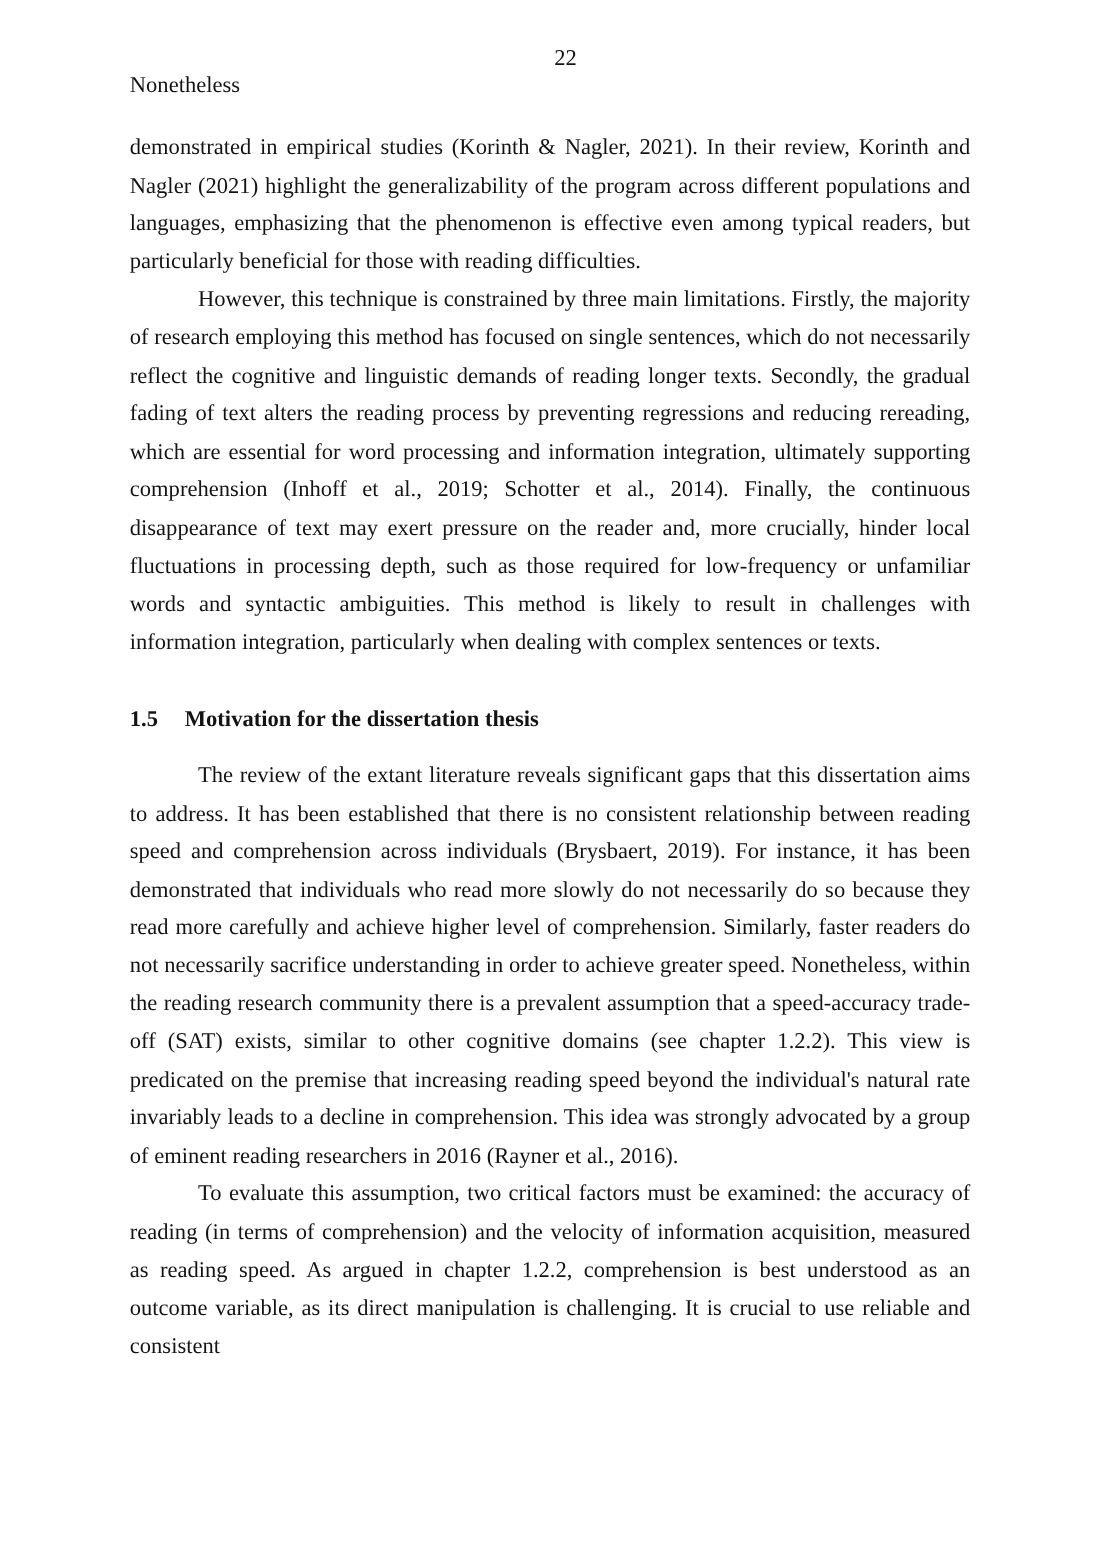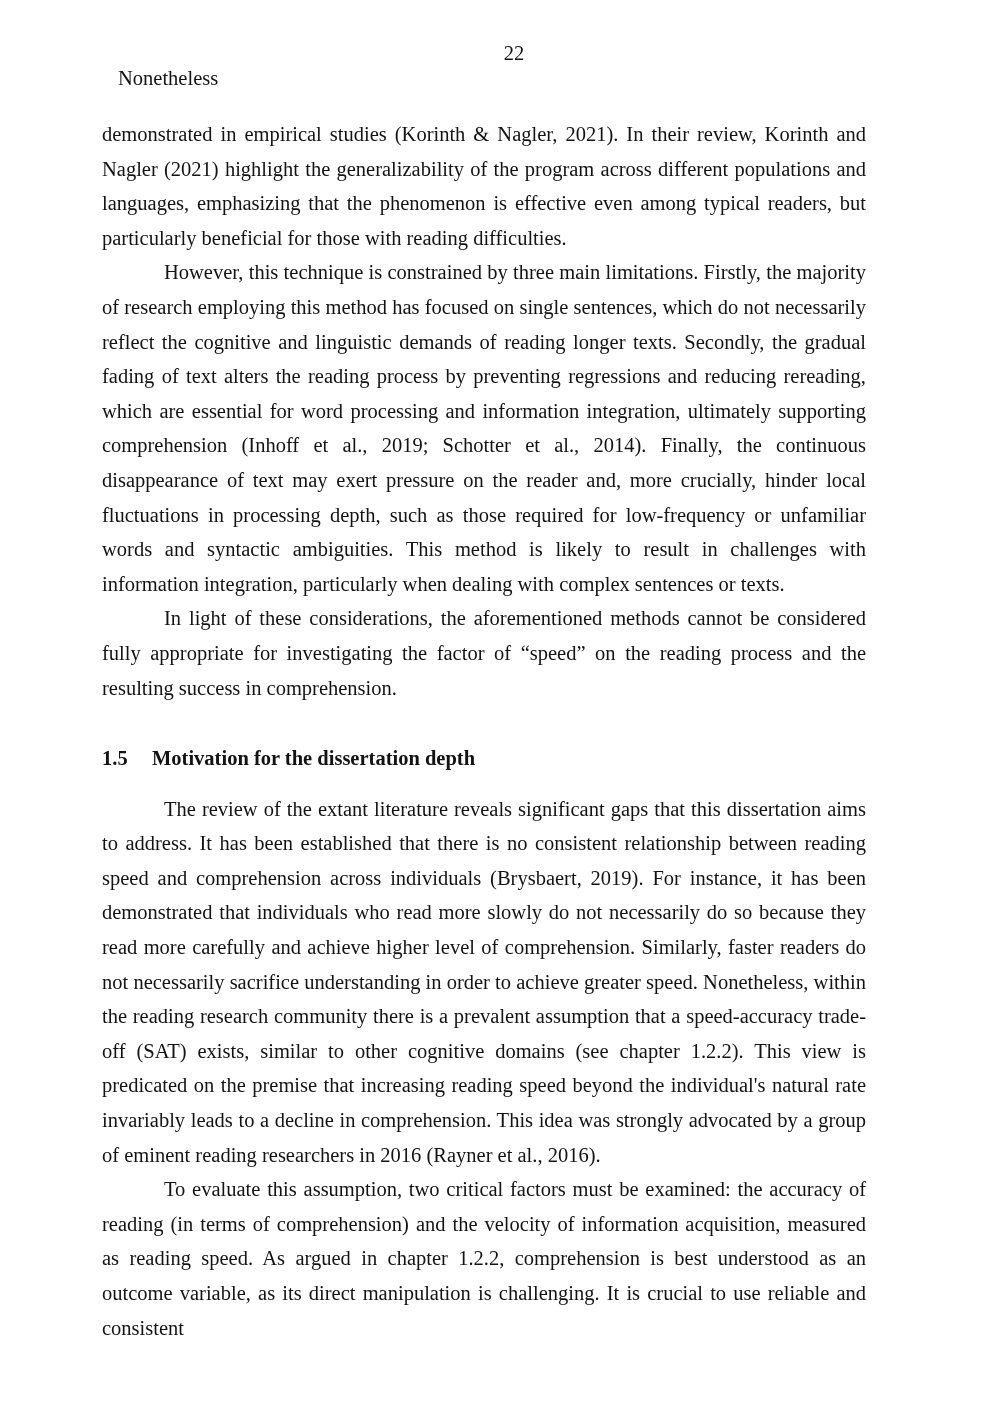--- a/index.html
+++ b/index.html
@@ -27,21 +27,21 @@
     text-align: center;
   }
   .running-header {
     position: absolute;
     top: 61px;
     left: 118px;
   }
   .body-text {
     position: absolute;
     top: 117px;
-    left: 102px;
+    left: 118px;
     width: 764px;
   }
   .para {
     margin: 0;
     text-align: justify;
   }
   .para.indent {
     text-indent: 62px;
   }
   .para.continues {
@@ -66,24 +66,23 @@
   <div class="page-number">22</div>
 
   <div class="running-header">Nonetheless</div>
 
   <div class="body-text">
 
     <p class="para">demonstrated in empirical studies (Korinth &amp; Nagler, 2021). In their review, Korinth and Nagler (2021) highlight the generalizability of the program across different populations and languages, emphasizing that the phenomenon is effective even among typical readers, but particularly beneficial for those with reading difficulties.</p>
 
     <p class="para indent">However, this technique is constrained by three main limitations. Firstly, the majority of research employing this method has focused on single sentences, which do not necessarily reflect the cognitive and linguistic demands of reading longer texts. Secondly, the gradual fading of text alters the reading process by preventing regressions and reducing rereading, which are essential for word processing and information integration, ultimately supporting comprehension (Inhoff et al., 2019; Schotter et al., 2014). Finally, the continuous disappearance of text may exert pressure on the reader and, more crucially, hinder local fluctuations in processing depth, such as those required for low-frequency or unfamiliar words and syntactic ambiguities. This method is likely to result in challenges with information integration, particularly when dealing with complex sentences or texts.</p>
 
-    <p class="para indent">In light of these considerations, the aforementioned methods cannot be considered fully appropriate for investigating the factor of “speed” on the reading process and the resulting success in comprehension.</p>
 
     <div class="section-heading">
-      <span class="sec-num">1.5</span><span>Motivation for the dissertation depth</span>
+      <span class="sec-num">1.5</span><span>Motivation for the dissertation thesis</span>
     </div>
 
     <p class="para indent">The review of the extant literature reveals significant gaps that this dissertation aims to address. It has been established that there is no consistent relationship between reading speed and comprehension across individuals (Brysbaert, 2019). For instance, it has been demonstrated that individuals who read more slowly do not necessarily do so because they read more carefully and achieve higher level of comprehension. Similarly, faster readers do not necessarily sacrifice understanding in order to achieve greater speed. Nonetheless, within the reading research community there is a prevalent assumption that a speed-accuracy trade-off (SAT) exists, similar to other cognitive domains (see chapter 1.2.2). This view is predicated on the premise that increasing reading speed beyond the individual's natural rate invariably leads to a decline in comprehension. This idea was strongly advocated by a group of eminent reading researchers in 2016 (Rayner et al., 2016).</p>
 
     <p class="para indent continues">To evaluate this assumption, two critical factors must be examined: the accuracy of reading (in terms of comprehension) and the velocity of information acquisition, measured as reading speed. As argued in chapter 1.2.2, comprehension is best understood as an outcome variable, as its direct manipulation is challenging. It is crucial to use reliable and consistent</p>
 
   </div>
 
 </div>
 

